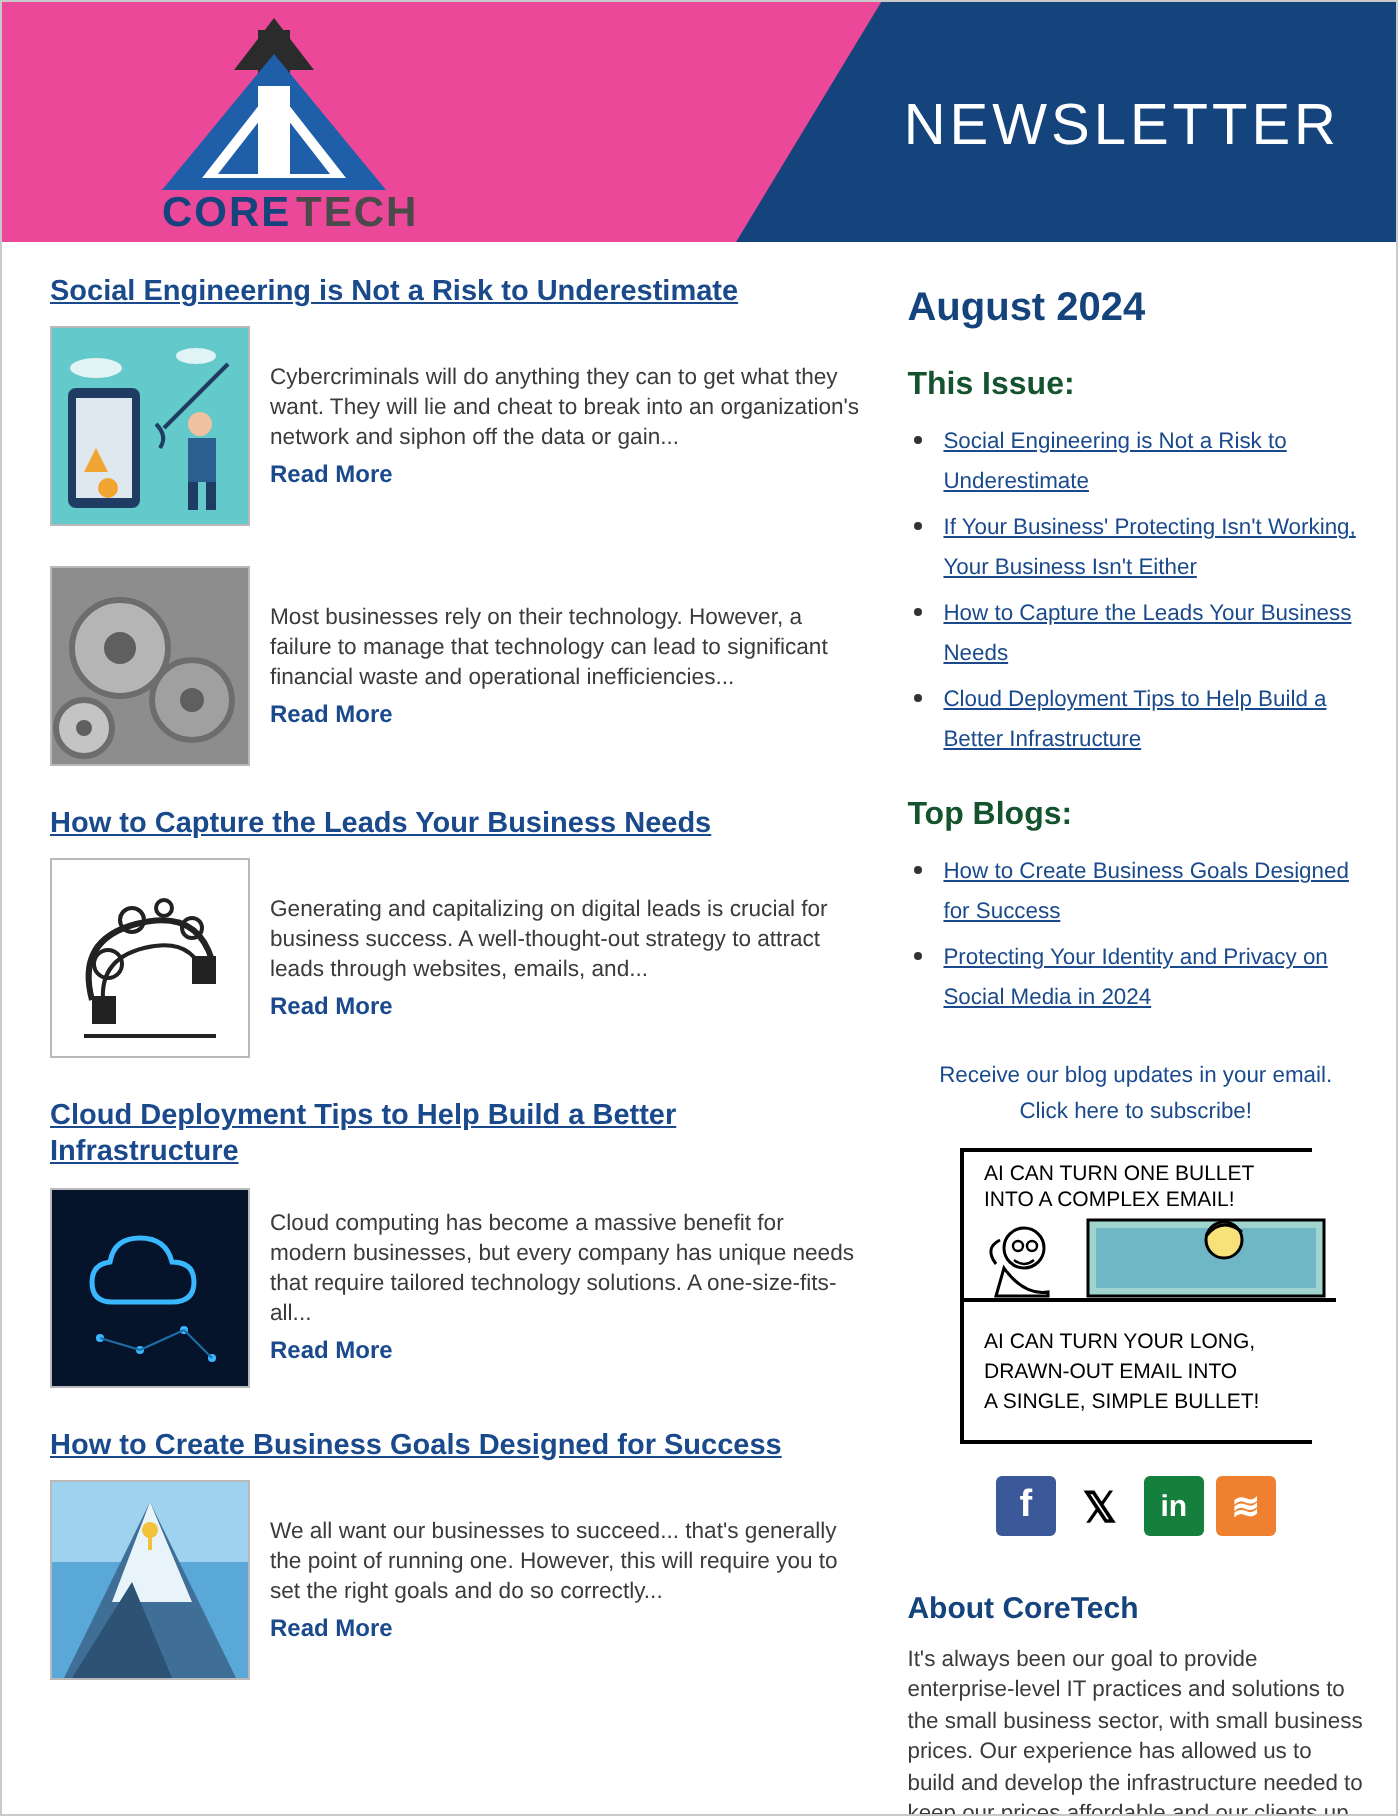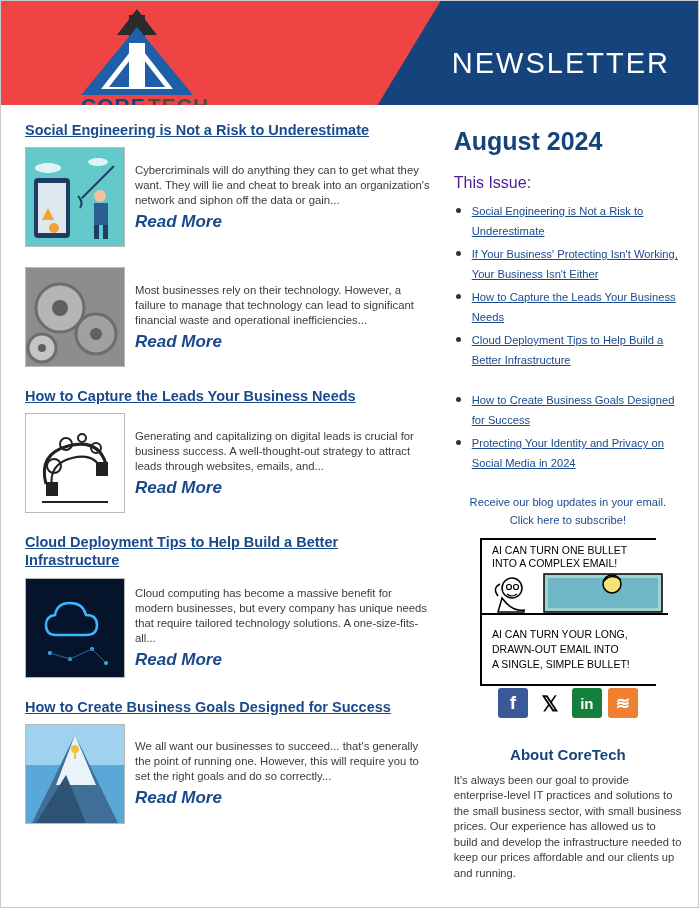--- a/index.html
+++ b/index.html
@@ -20,22 +20,22 @@
     height: 908px;
     background: #fff;
     box-sizing: border-box;
     border: 1px solid #c9c9c9;
     overflow: hidden;
   }
 
   
   .header {
     position: relative;
-    height: 104px;
-    background: #ef4444;
+    height: 120px;
+    background: #ec4899;
     overflow: hidden;
   }
   .header-blue {
     position: absolute;
     top: 0;
     right: 0;
     width: 330px;
     height: 120px;
     background: #15447c;
     clip-path: polygon(22% 0, 100% 0, 100% 100%, 0% 100%);
@@ -105,38 +105,37 @@
   .article-text {
     font-size: 11.3px;
     line-height: 1.33;
     color: #3b3b3b;
     padding-top: 2px;
   }
   .read-more {
     display: block;
     color: #1a4a8c;
     font-weight: bold;
-    font-size: 17px;
+    font-size: 12px;
     margin-top: 3px;
     text-decoration: none;
     cursor: pointer;
-    font-style: italic;
   }
 
   
   .issue-date {
     color: #15447c;
-    font-size: 25px;
+    font-size: 20px;
     font-weight: bold;
     margin: 0 0 18px 0;
   }
   .side-heading {
-    color: #4c1d95;
+    color: #14532d;
     font-size: 16px;
-    font-weight: normal;
+    font-weight: bold;
     margin: 0 0 8px 0;
   }
   ul.side-list {
     margin: 0 0 20px 0;
     padding-left: 18px;
   }
   ul.side-list li {
     margin-bottom: 3px;
     line-height: 1.25;
   }
@@ -152,21 +151,21 @@
   }
   .subscribe a {
     color: #1a4a8c;
     font-size: 11.2px;
     line-height: 1.3;
     cursor: pointer;
   }
   .comic {
     width: 176px;
     height: 148px;
-    margin: 0 auto 2px auto;
+    margin: 0 auto 16px auto;
     border: 2px solid #000;
     background: #84cc16;
     box-sizing: border-box;
   }
   .comic svg { display: block; }
   .socials {
     display: flex;
     justify-content: center;
     gap: 6px;
     margin-bottom: 26px;
@@ -177,21 +176,21 @@
     border-radius: 3px;
     display: flex;
     align-items: center;
     justify-content: center;
     color: #fff;
     font-weight: bold;
     font-size: 19px;
     cursor: pointer;
   }
   .about-title {
-    text-align: center;
+    text-align: left;
     color: #15447c;
     font-size: 15px;
     font-weight: bold;
     margin: 0 0 10px 0;
   }
   .about-text {
     font-size: 11.2px;
     line-height: 1.38;
     color: #3b3b3b;
     margin: 0 0 10px 0;
@@ -347,20 +346,21 @@
       <div class="issue-date">August 2024</div>
 
       <div class="side-heading">This Issue:</div>
       <ul class="side-list">
         <li><a>Social Engineering is Not a Risk to Underestimate</a></li>
         <li><a>If Your Business' Protecting Isn't Working, Your Business Isn't Either</a></li>
         <li><a>How to Capture the Leads Your Business Needs</a></li>
         <li><a>Cloud Deployment Tips to Help Build a Better Infrastructure</a></li>
       </ul>
 
+      <div class="side-heading">Top Blogs:</div>
       <ul class="side-list">
         <li><a>How to Create Business Goals Designed for Success</a></li>
         <li><a>Protecting Your Identity and Privacy on Social Media in 2024</a></li>
       </ul>
 
       <div class="subscribe">
         <a>Receive our blog updates in your email.</a><br>
         <a>Click here to subscribe!</a>
       </div>
 

